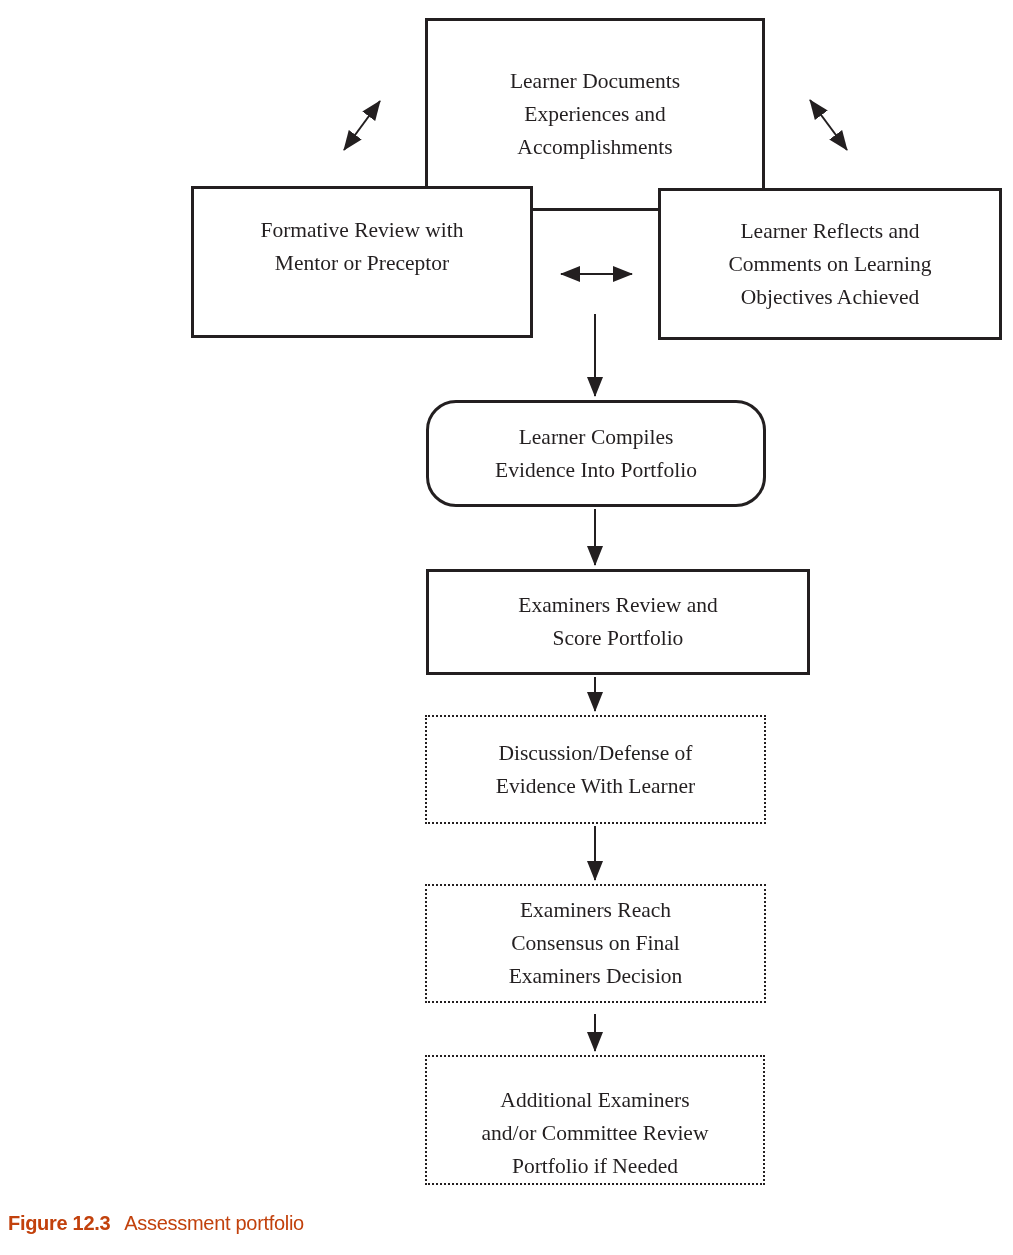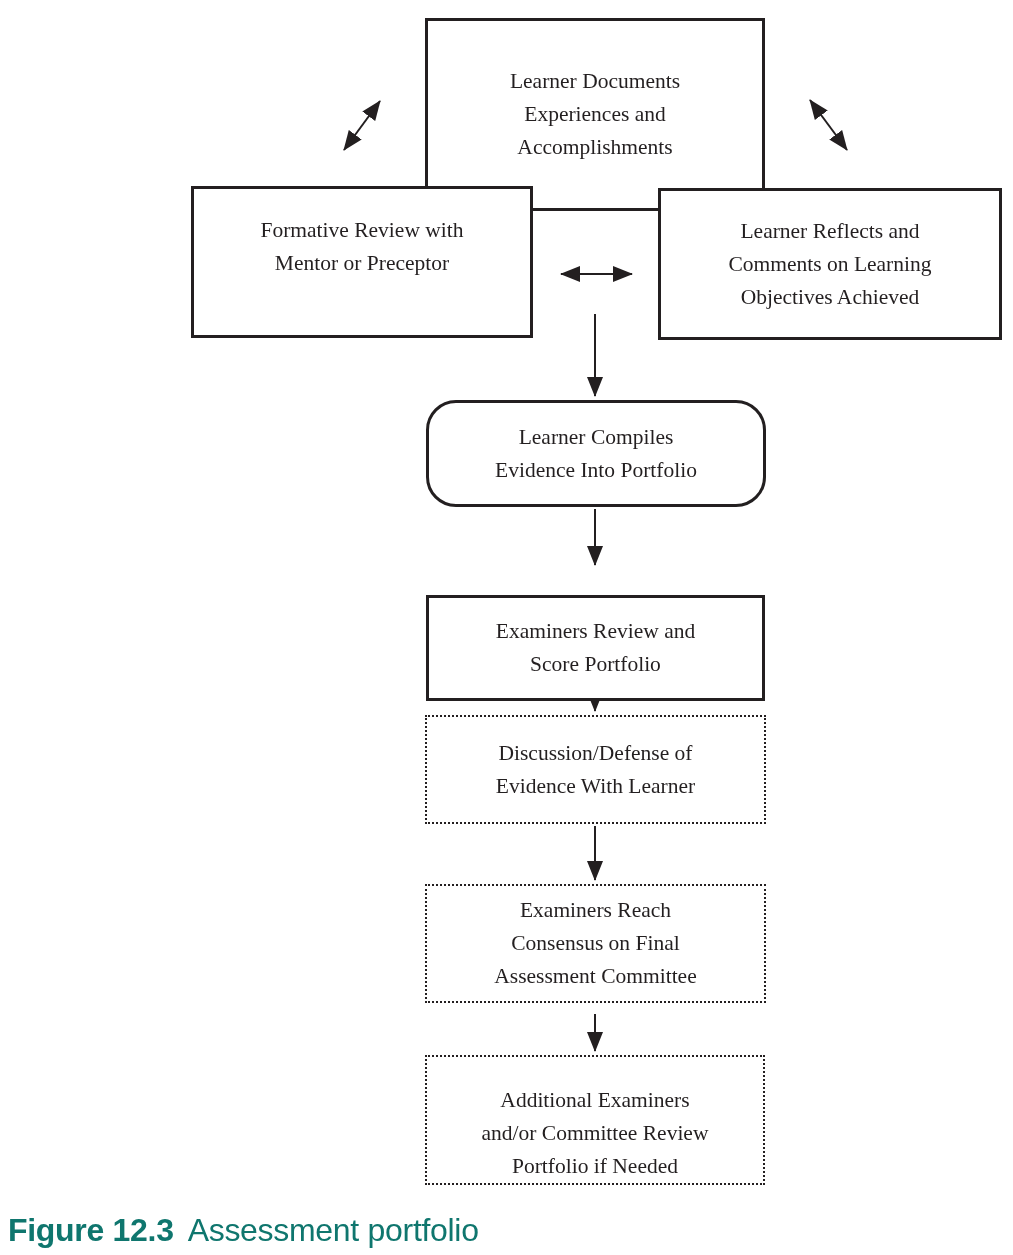--- a/index.html
+++ b/index.html
@@ -24,44 +24,44 @@
     background: #ffffff;
   }
   .node--solid  { border: 3px solid #231f20; }
   .node--dotted { border: 2px dotted #231f20; font-family: Liberation Serif, serif; }
   .node-label { white-space: pre-line; }
 
   .node--documents { left: 425px; top: 18px;   width: 340px; height: 193px; }
   .node--formative { left: 191px; top: 186px;  width: 342px; height: 152px; padding-bottom: 30px; }
   .node--reflects  { left: 658px; top: 188px;  width: 344px; height: 152px; }
   .node--compiles  { left: 426px; top: 400px;  width: 340px; height: 107px; border-radius: 30px; }
-  .node--examiners { left: 426px; top: 595px;  width: 339px; height: 106px; }
+  .node--examiners { left: 426px; top: 569px;  width: 384px; height: 106px; }
   .node--discussion{ left: 425px; top: 715px;  width: 341px; height: 109px; }
   .node--consensus { left: 425px; top: 884px;  width: 341px; height: 119px; }
   .node--additional{ left: 425px; top: 1055px; width: 340px; height: 130px; align-items: flex-end; }
 
   .arrow-layer {
     position: absolute;
     left: 0; top: 0;
     width: 1013px; height: 1255px;
     pointer-events: none;
   }
   .arrow-layer line { stroke: #231f20; stroke-width: 2; }
 
   .caption {
     position: absolute;
     left: 8px;
     top: 1212px;
     font-family: "Liberation Sans", sans-serif;
-    font-size: 32px;
+    font-size: 20px;
     letter-spacing: -0.3px;
     display: flex;
     gap: 14px;
     align-items: baseline;
-    color: #0f766e;
+    color: #c2410c;
   }
   .caption-label { font-weight: bold; }
 </style>
 </head>
 <body>
 
 <div class="canvas">
 
   <svg class="arrow-layer" viewBox="0 0 1013 1255" xmlns="http://www.w3.org/2000/svg">
     <defs>
@@ -107,21 +107,21 @@
   </div>
 
   <div class="node node--dotted node--discussion">
     <span class="node-label">Discussion/Defense of
 Evidence With Learner</span>
   </div>
 
   <div class="node node--dotted node--consensus">
     <span class="node-label">Examiners Reach
 Consensus on Final
-Assessment Committee</span>
+Examiners Decision</span>
   </div>
 
   <div class="node node--dotted node--additional">
     <span class="node-label">Additional Examiners
 and/or Committee Review
 Portfolio if Needed</span>
   </div>
 
   <div class="caption">
     <span class="caption-label">Figure 12.3</span>

